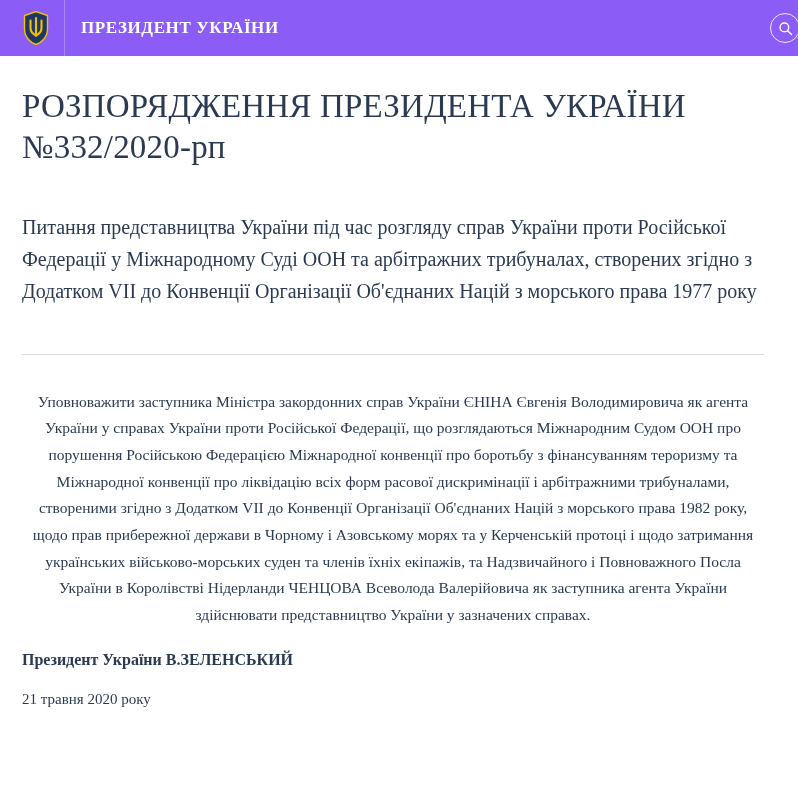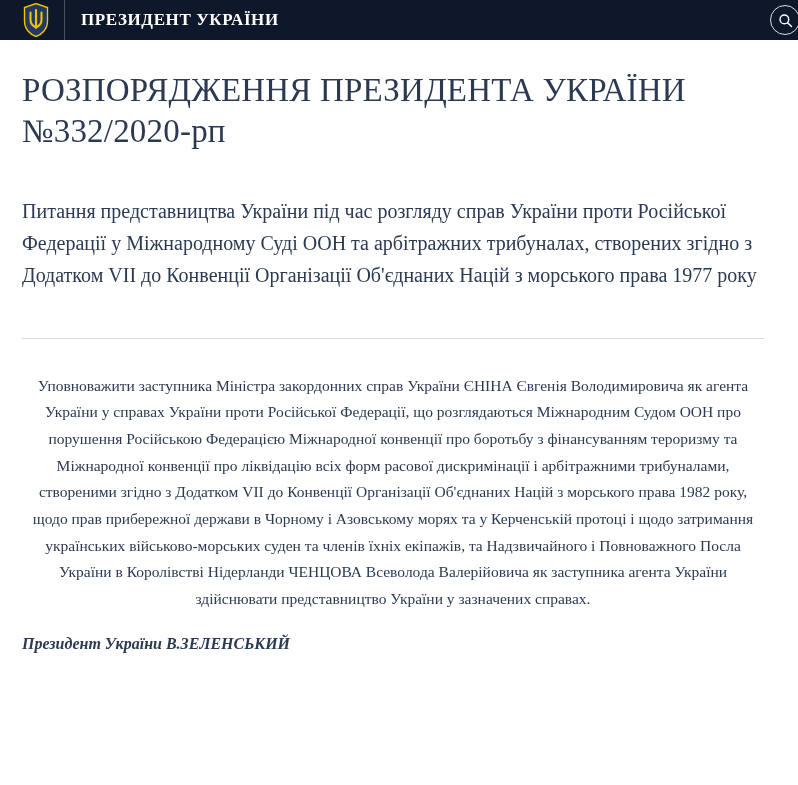--- a/index.html
+++ b/index.html
@@ -7,22 +7,22 @@
     margin: 0;
     padding: 0;
     width: 798px;
     height: 785px;
     background: #ffffff;
     font-family: "Liberation Serif", serif;
   }
 
   
   .site-header {
-    height: 40px;
-    background: #0f172a;
+    height: 56px;
+    background: #8b5cf6;
     display: flex;
     align-items: center;
     position: relative;
     padding: 0 14px;
   }
   .emblem-box {
     width: 44px;
     height: 56px;
     display: flex;
     align-items: center;
@@ -104,21 +104,20 @@
     color: #2b3a52;
     margin: 34px 0 0 0;
     text-align: center;
   }
   .signature {
     font-family: "Liberation Serif", serif;
     font-size: 16px;
     font-weight: bold;
     color: #2b3a52;
     margin: 22px 0 0 0;
-    font-style: italic;
   }
   .doc-date {
     font-family: "Liberation Serif", serif;
     font-size: 15px;
     color: #2b3a52;
     margin: 22px 0 0 0;
   }
 </style>
 </head>
 <body>
@@ -152,14 +151,15 @@
   <h1 class="doc-title">РОЗПОРЯДЖЕННЯ ПРЕЗИДЕНТА УКРАЇНИ №332/2020-рп</h1>
 
   <p class="doc-subtitle">Питання представництва України під час розгляду справ України проти Російської Федерації у Міжнародному Суді ООН та арбітражних трибуналах, створених згідно з Додатком VII до Конвенції Організації Об'єднаних Націй з морського права 1977 року</p>
 
   <hr class="rule">
 
   <p class="doc-body">Уповноважити заступника Міністра закордонних справ України ЄНІНА Євгенія Володимировича як агента України у справах України проти Російської Федерації, що розглядаються Міжнародним Судом ООН про порушення Російською Федерацією Міжнародної конвенції про боротьбу з фінансуванням тероризму та Міжнародної конвенції про ліквідацію всіх форм расової дискримінації і арбітражними трибуналами, створеними згідно з Додатком VII до Конвенції Організації Об'єднаних Націй з морського права 1982 року, щодо прав прибережної держави в Чорному і Азовському морях та у Керченській протоці і щодо затримання українських військово-морських суден та членів їхніх екіпажів, та Надзвичайного і Повноважного Посла України в Королівстві Нідерланди ЧЕНЦОВА Всеволода Валерійовича як заступника агента України здійснювати представництво України у зазначених справах.</p>
 
   <p class="signature">Президент України В.ЗЕЛЕНСЬКИЙ</p>
 
+  <p class="doc-date">21 травня 2020 року</p>
 
 </div>
 
 </body></html>

